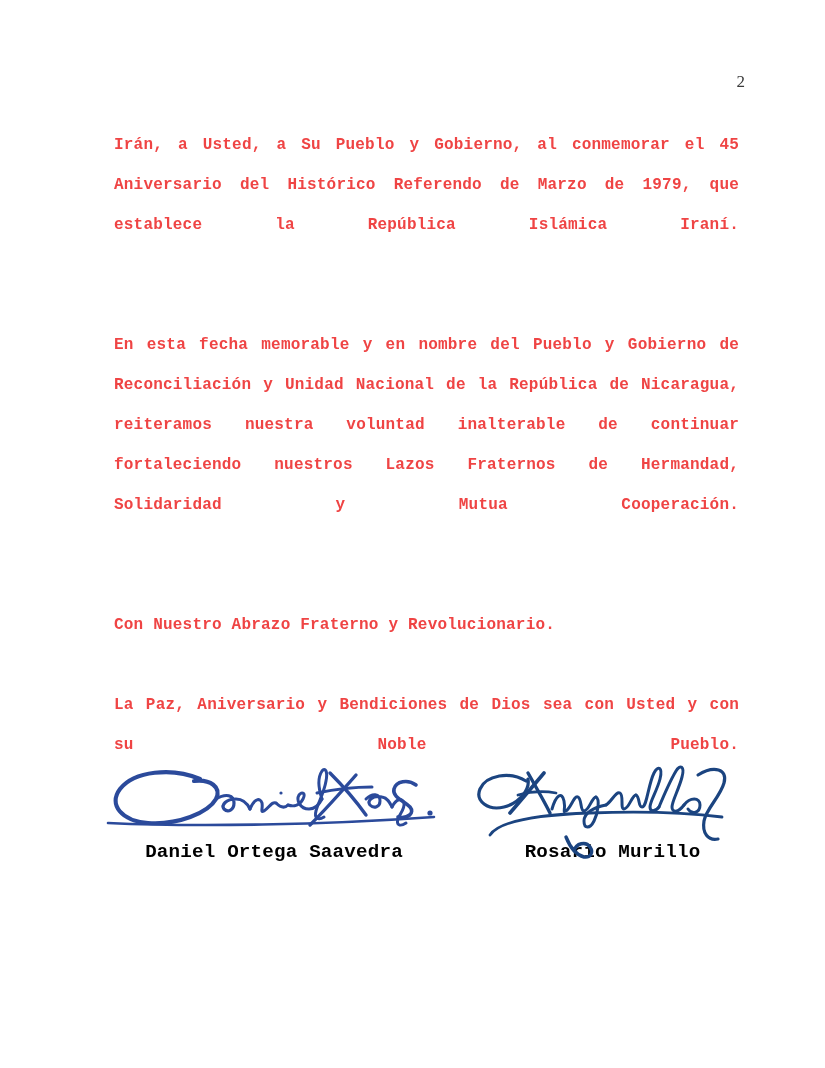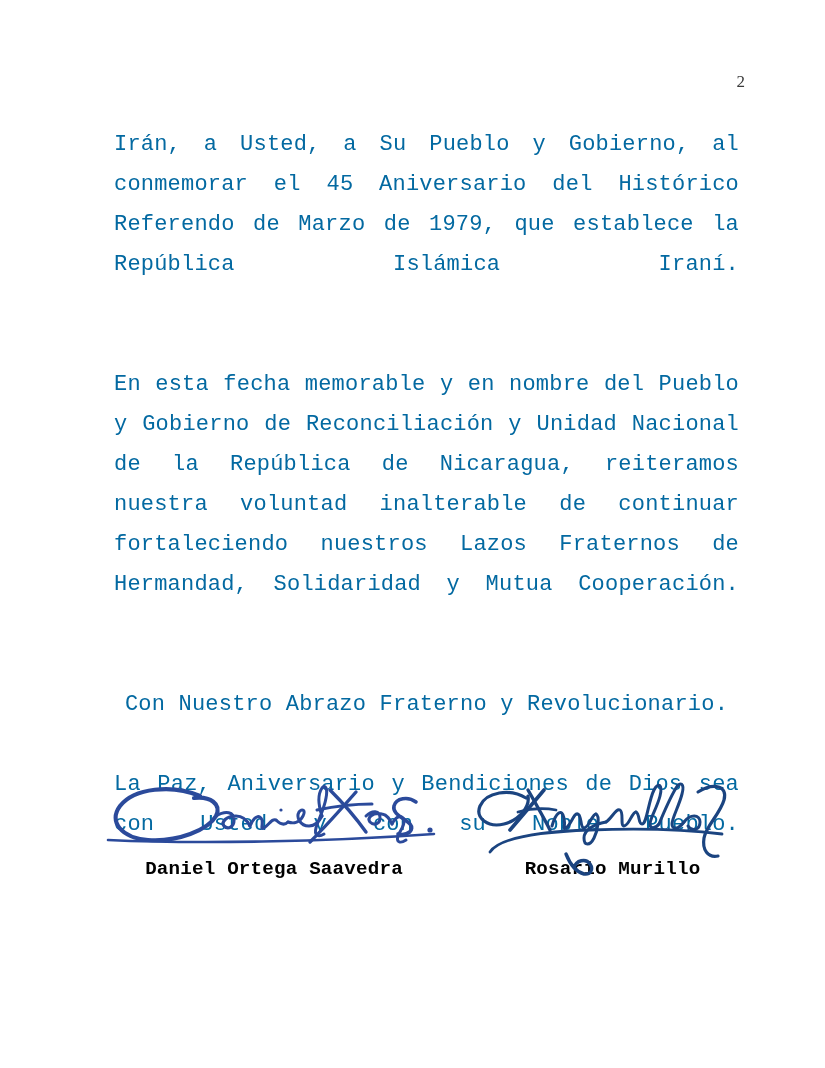--- a/index.html
+++ b/index.html
@@ -31,47 +31,47 @@
 
   
   .body-text {
     position: absolute;
     left: 114px;
     top: 125px;
     width: 625px;
   }
   .para {
     font-family: "Liberation Mono", "DejaVu Sans Mono", monospace;
-    font-size: 22px;
-    font-weight: normal;
-    color: #0369a1;
+    font-size: 16px;
+    font-weight: bold;
+    color: #ef4444;
     line-height: 40px;
     text-align: justify;
     text-justify: inter-word;
     margin: 0 0 40px 0;
     letter-spacing: 0.2px;
     -webkit-font-smoothing: none;
   }
   .para:last-child { margin-bottom: 0; }
   
   .para::after {
     content: "";
     display: inline-block;
     width: 100%;
   }
   .para.no-justify {
-    text-align: center;
+    text-align: left;
   }
   .para.no-justify::after { content: none; }
 
   
   .signature-area {
     position: absolute;
     left: 0;
-    top: 772px;
+    top: 755px;
     width: 709px;
     height: 110px;
   }
   .sig-block {
     position: absolute;
     height: 110px;
   }
   .sig-block.left  { left: 104px; width: 340px; }
   .sig-block.right { left: 470px; width: 285px; }
 

